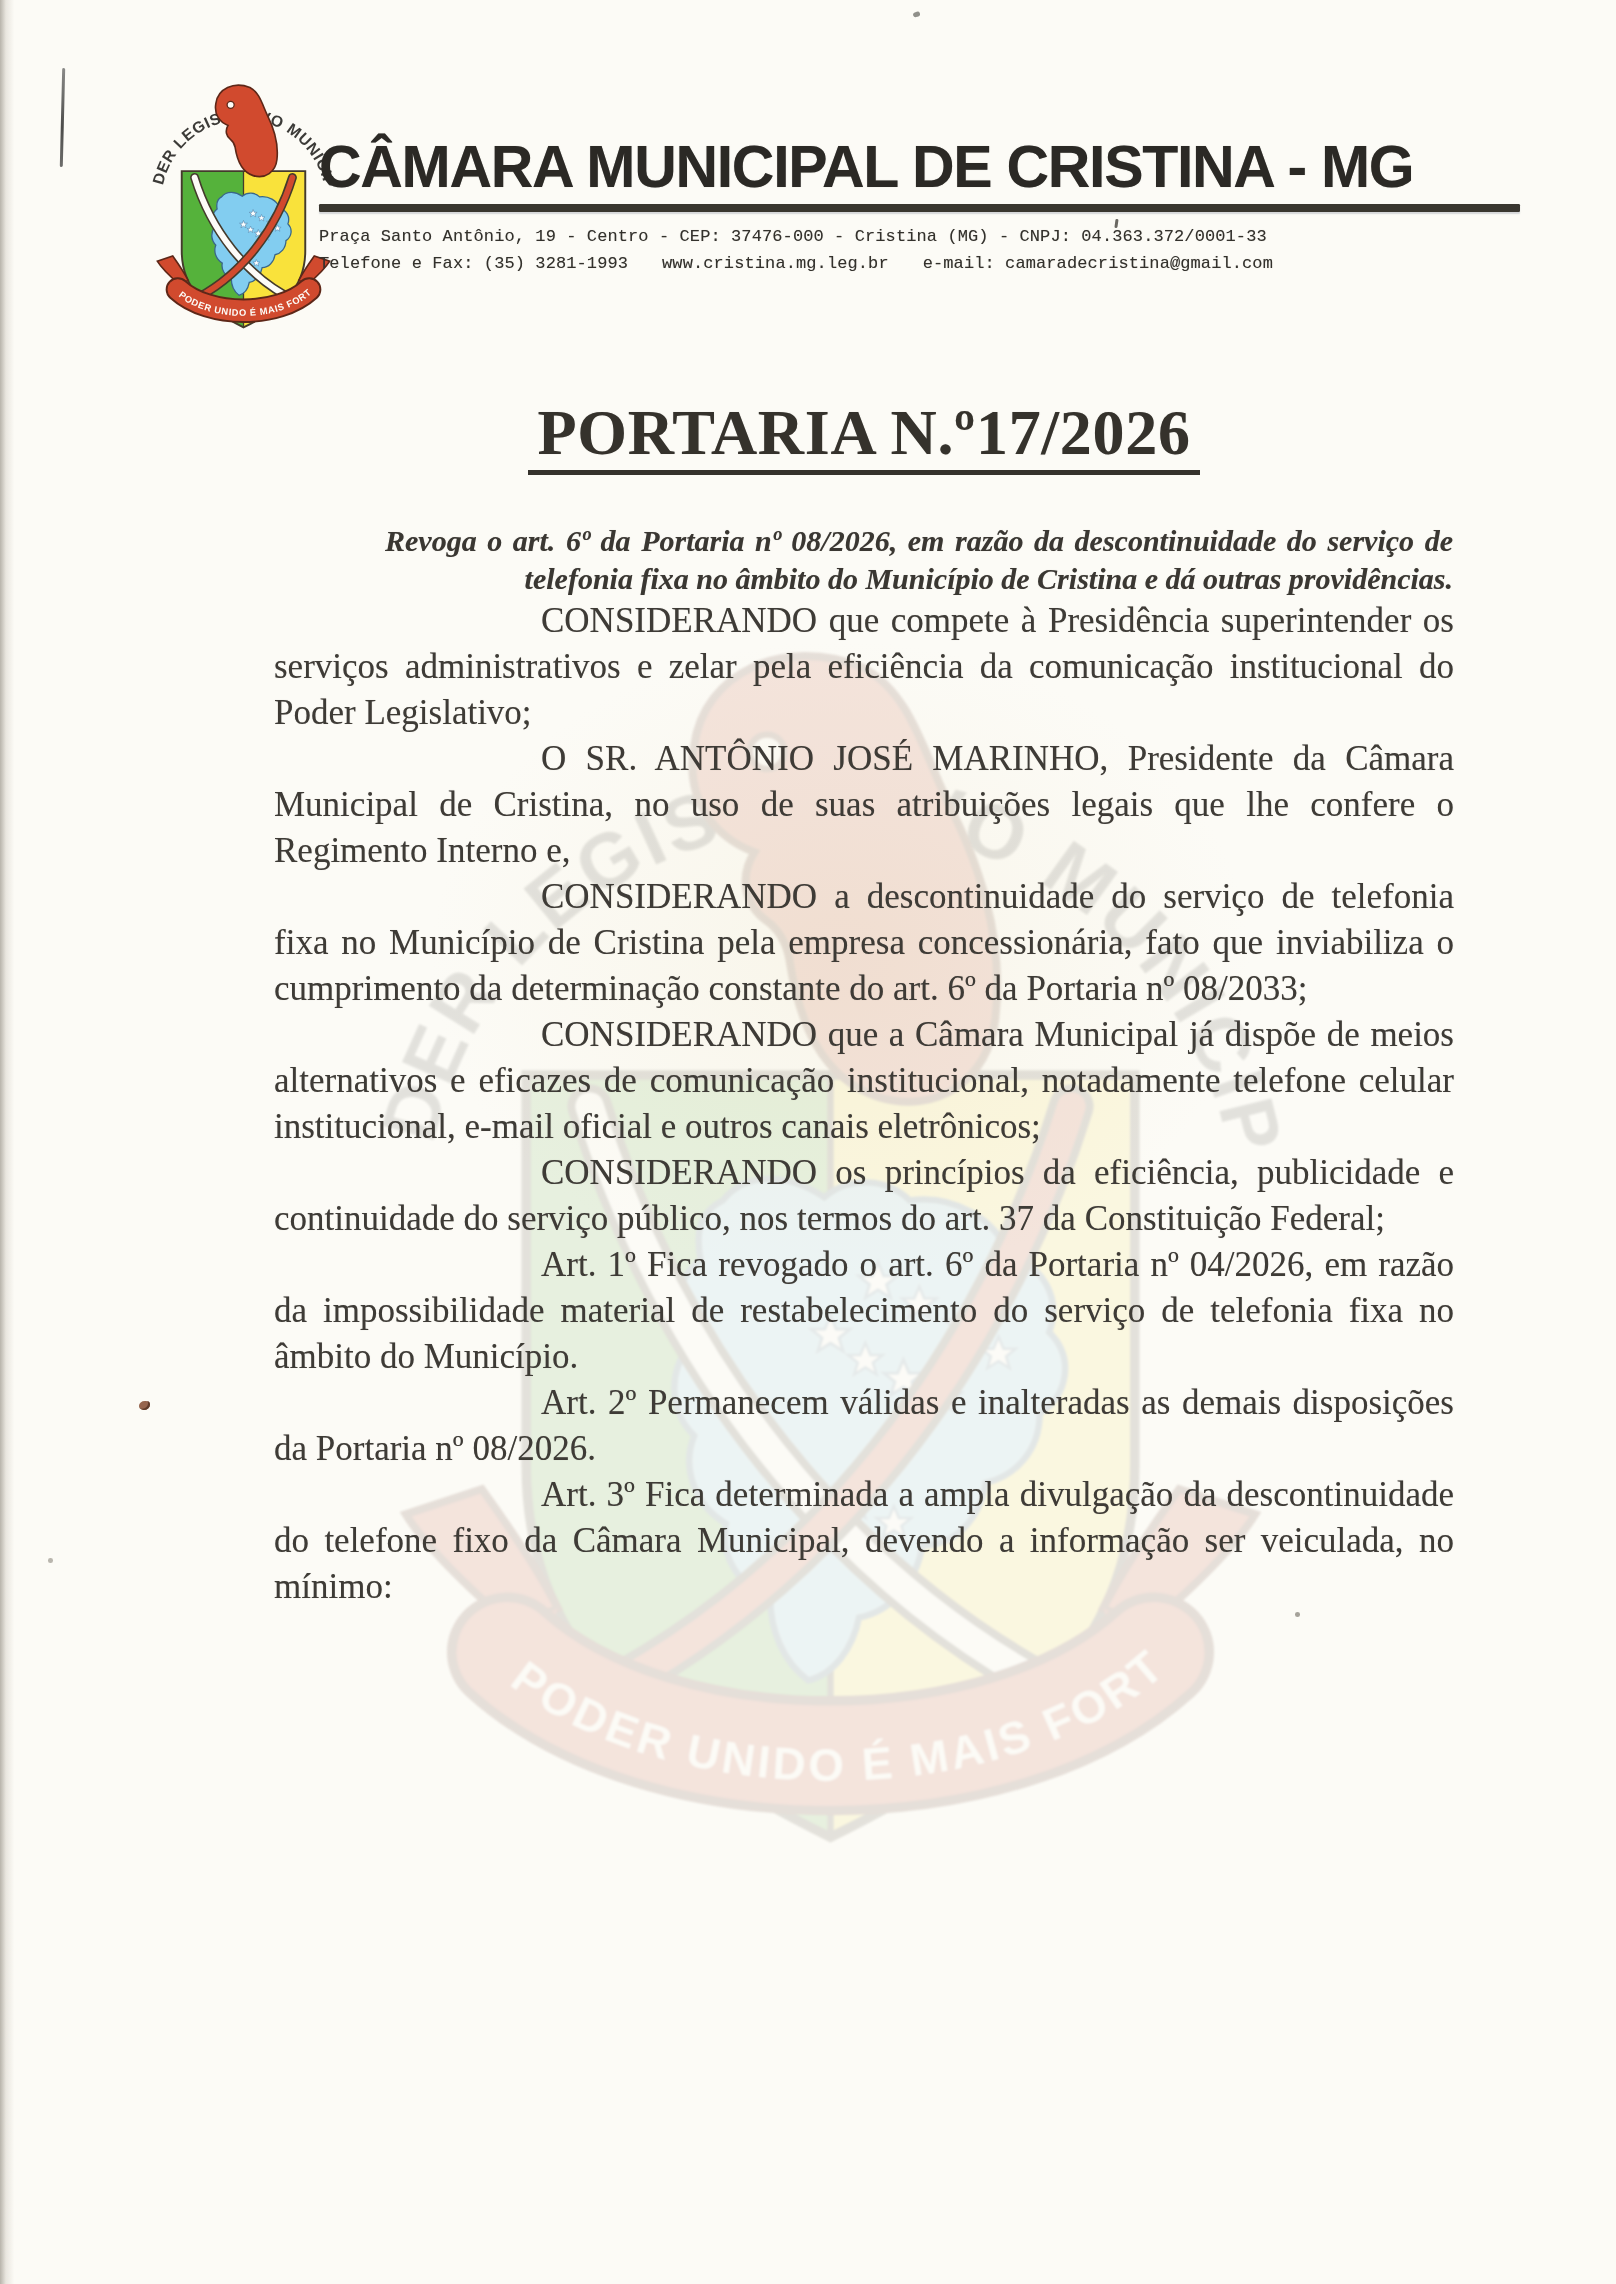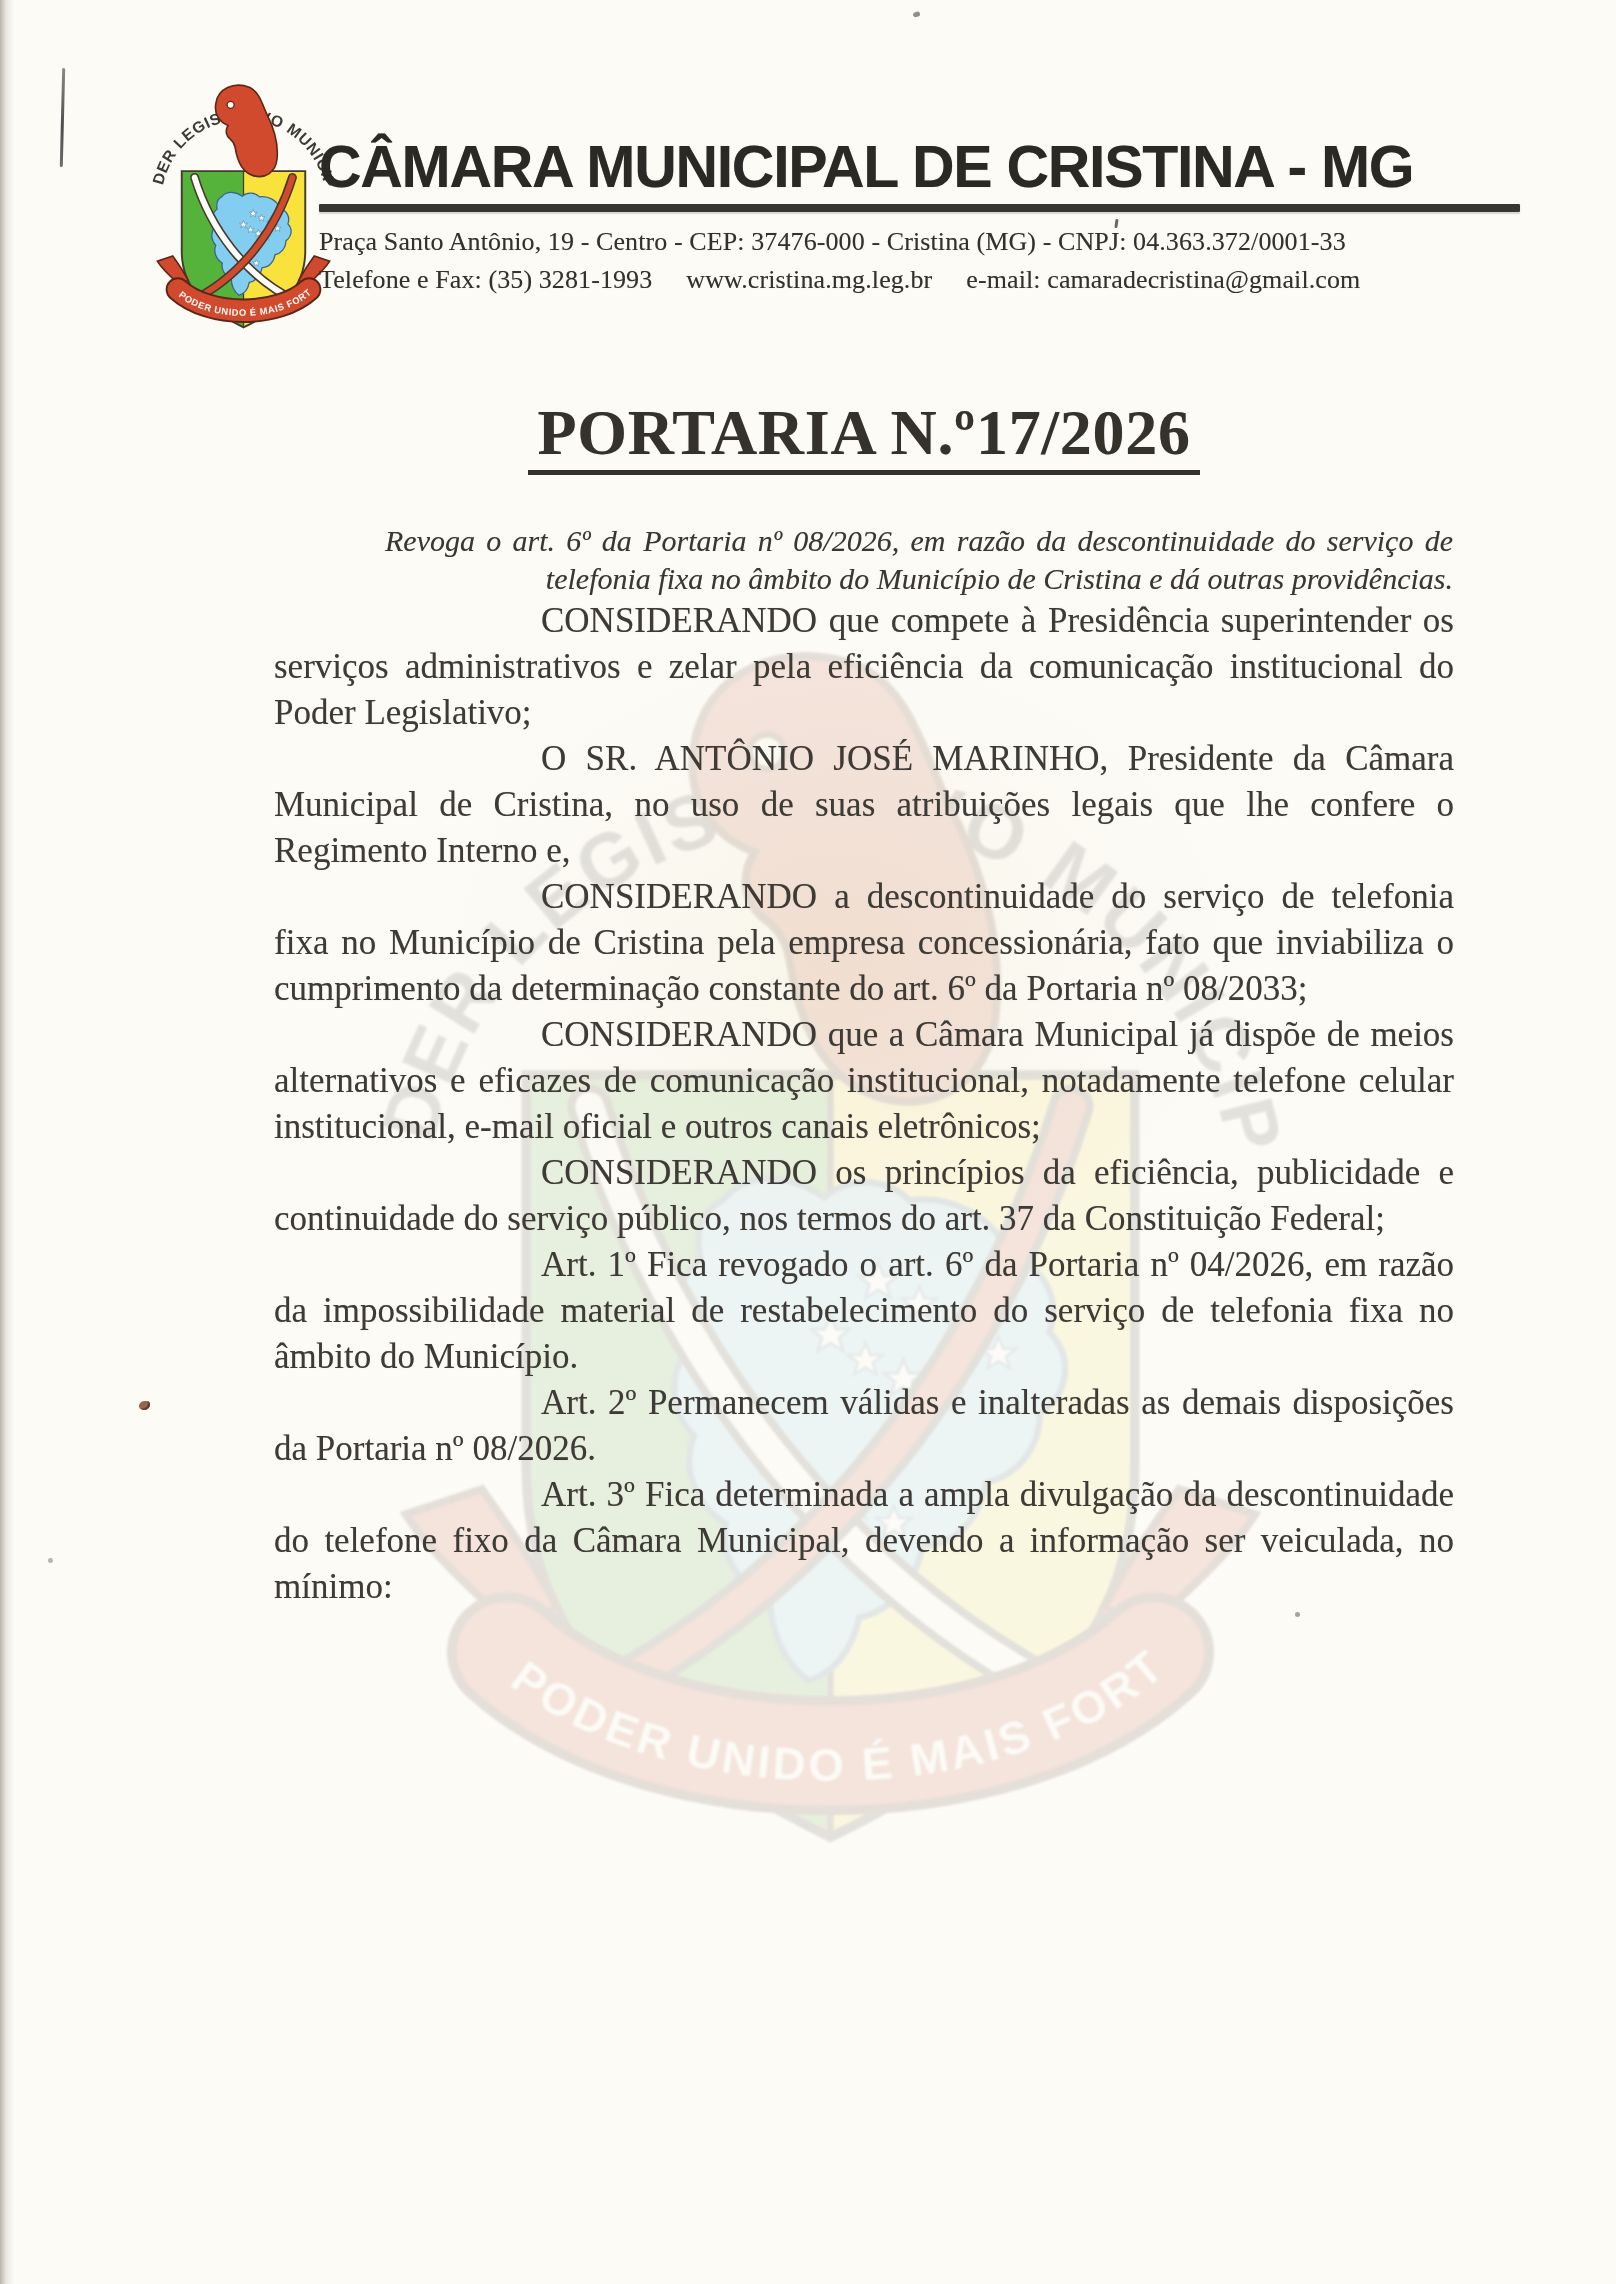--- a/index.html
+++ b/index.html
@@ -22,43 +22,43 @@
   .masthead{position:absolute;left:319px;top:134px;width:1208px;}
   .org-name{
     margin:0;font-family:"Liberation Sans","DejaVu Sans",sans-serif;
     font-size:59px;font-weight:bold;letter-spacing:-1.3px;color:#2b2925;
     white-space:nowrap;line-height:1.12;
     text-shadow:0 0 0.7px rgba(43,41,37,.45);
   }
   .head-rule{height:8.5px;width:1201px;background:#39362f;margin-top:3.9px;border-radius:1.3px;
     box-shadow:0 2px 1.3px rgba(110,120,140,.28);}
   .addr-line,.contact-line{
-    font-family:Liberation Serif, serif;
-    font-size:26px;color:#33312c;letter-spacing:0.1px;white-space:nowrap;
+    font-family:Liberation Mono, monospace;
+    font-size:17px;color:#33312c;letter-spacing:0.1px;white-space:nowrap;
     text-shadow:0 0 0.7px rgba(51,49,44,.35);
   }
   .addr-line{margin-top:14.3px;}
   .contact-line{margin-top:8.5px;}
   .contact-gap{display:inline-block;width:34px;}
 
   
   .watermark{position:absolute;left:355px;top:573px;width:951px;height:1349px;
     opacity:.13;filter:blur(1px) saturate(.85);pointer-events:none;}
 
   
   .content{position:absolute;left:274px;top:401px;width:1180px;color:#3e3b36;z-index:2;
     text-shadow:0 0 0.7px rgba(62,59,54,.38);}
   .doc-title-wrap{text-align:center;margin:0;}
   .doc-title{
     display:inline-block;font-size:64px;font-weight:bold;color:#35322c;
     letter-spacing:0.7px;border-bottom:5.9px solid #35322c;padding:0 9px 5.2px;line-height:1.0;text-align:center;
   }
   .epigraph{
     margin:47px 0 0 111px;width:1068px;
-    font-size:30px;font-weight:normal;font-style:italic;line-height:38px;
+    font-size:30px;font-weight:bold;font-style:italic;line-height:38px;
     text-align:justify;text-align-last:right;color:#3a3732;
   }
   p.body{
     margin:0;font-size:35px;line-height:46px;text-align:justify;text-indent:267px;
   }
   .mt-p1{margin-top:51px;}
   .mt-blank{margin-top:65px;}
   .mt-zero{margin-top:0;}
   .mt-small{margin-top:13px;}
   .resolve{

